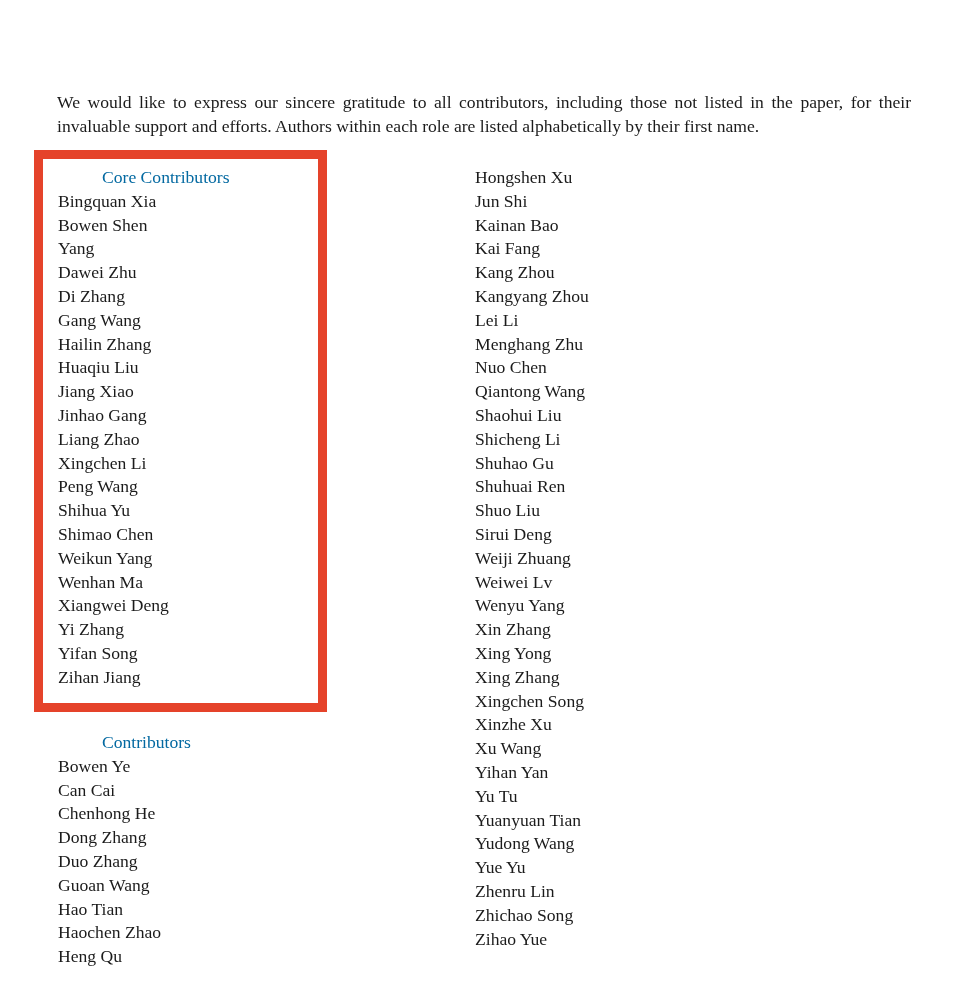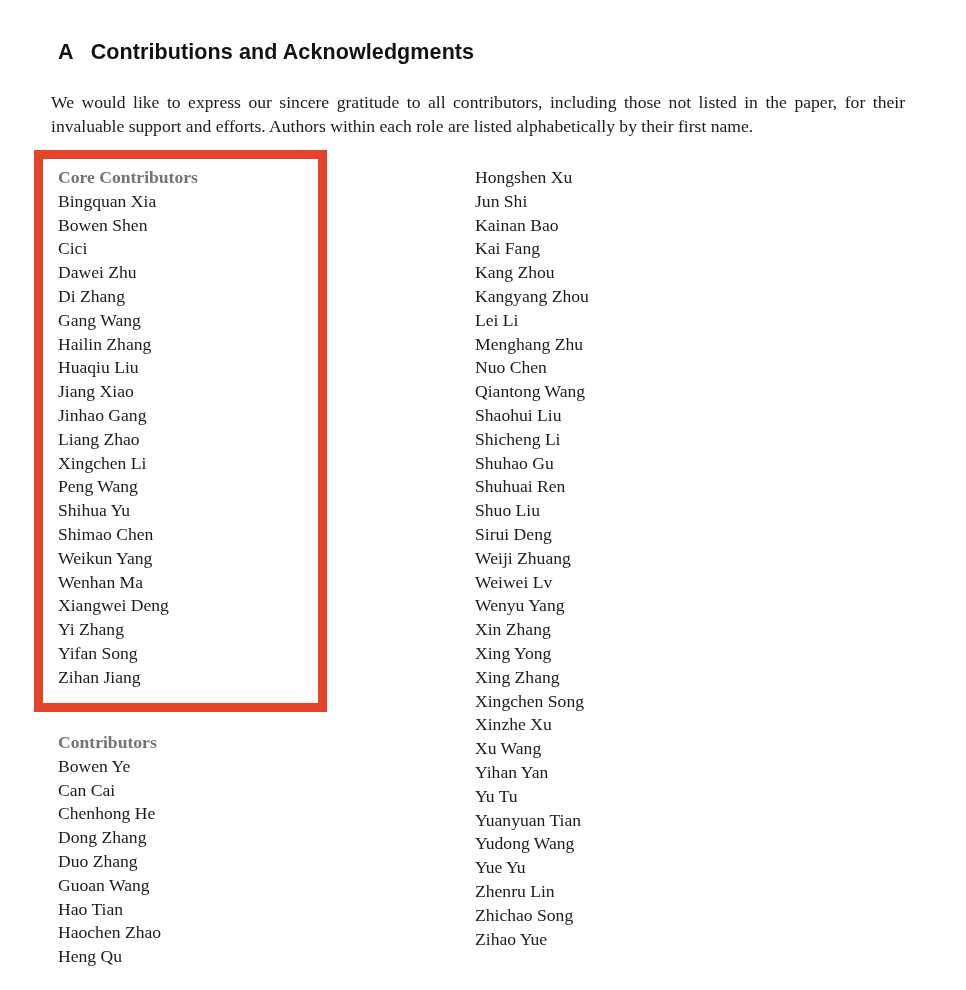--- a/index.html
+++ b/index.html
@@ -27,21 +27,21 @@
     color: #121212;
     letter-spacing: 0.1px;
     white-space: nowrap;
   }
   .section-title .section-letter {
     display: inline-block;
     margin-right: 17px;
   }
   .intro-paragraph {
     position: absolute;
-    left: 51px;
+    left: 57px;
     top: 72px;
     width: 854px;
     font-size: 17.6px;
     line-height: 24.2px;
     color: #1b1b1b;
     text-align: justify;
   }
   .highlight-box {
     position: absolute;
     left: 34px;
@@ -53,44 +53,44 @@
     background: transparent;
   }
   .name-list {
     position: absolute;
     font-size: 17.6px;
     line-height: 23.8px;
     color: #1b1b1b;
     white-space: nowrap;
   }
   .name-list .list-heading {
-    font-weight: 700;
-    color: #737373;
+    font-weight: 400;
+    color: #0369a1;
+    margin-left: 44px;
   }
   #core-list    { left: 58px;  top: 166px; }
   #contrib-list { left: 58px;  top: 731px; }
   #right-list   { left: 475px; top: 166px; }
 </style>
 </head>
 <body>
 
 <div class="page">
 
-  <h1 class="section-title"><span class="section-letter">A</span><span>Contributions and Acknowledgments</span></h1>
 
   <p class="intro-paragraph">We would like to express our sincere gratitude to all contributors, including those not listed in the paper, for their invaluable support and efforts. Authors within each role are listed alphabetically by their first name.</p>
 
   <div class="highlight-box" style="border-color: rgb(229, 67, 42);"></div>
 
   <div class="name-list" id="core-list">
     <div class="list-heading">Core Contributors</div>
     <div>
         <div class="name">Bingquan Xia</div>
         <div class="name">Bowen Shen</div>
-        <div class="name">Cici</div>
+        <div class="name">Yang</div>
         <div class="name">Dawei Zhu</div>
         <div class="name">Di Zhang</div>
         <div class="name">Gang Wang</div>
         <div class="name">Hailin Zhang</div>
         <div class="name">Huaqiu Liu</div>
         <div class="name">Jiang Xiao</div>
         <div class="name">Jinhao Gang</div>
         <div class="name">Liang Zhao</div>
         <div class="name">Xingchen Li</div>
         <div class="name">Peng Wang</div>

